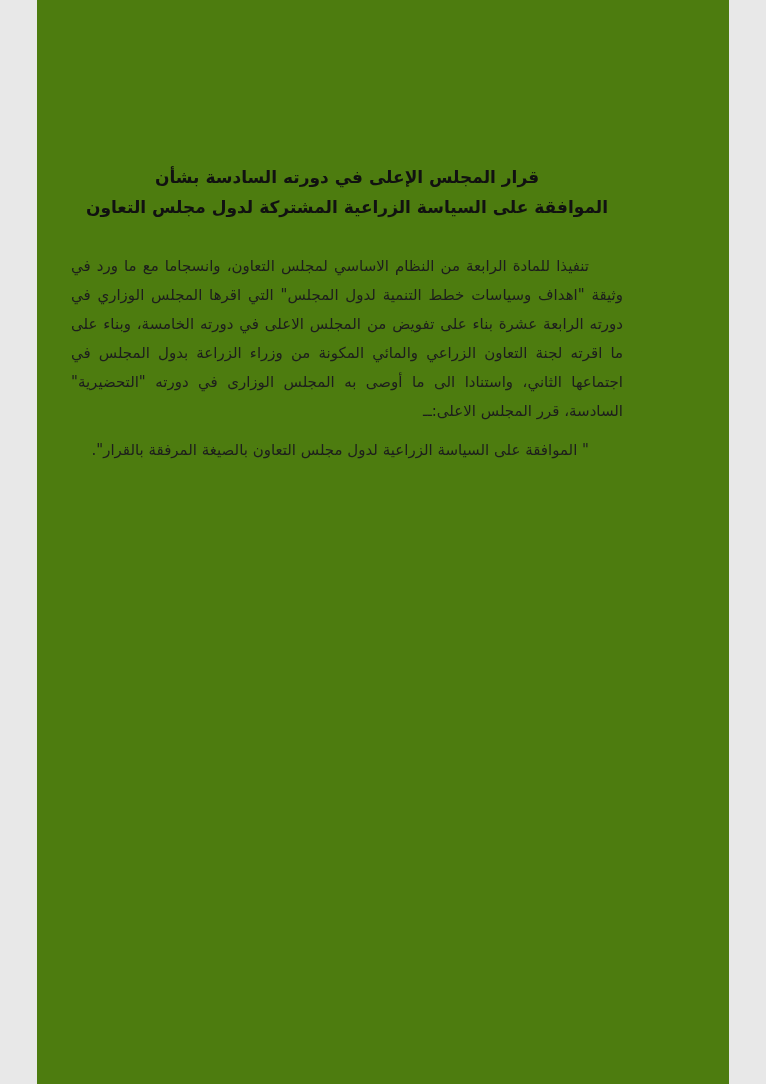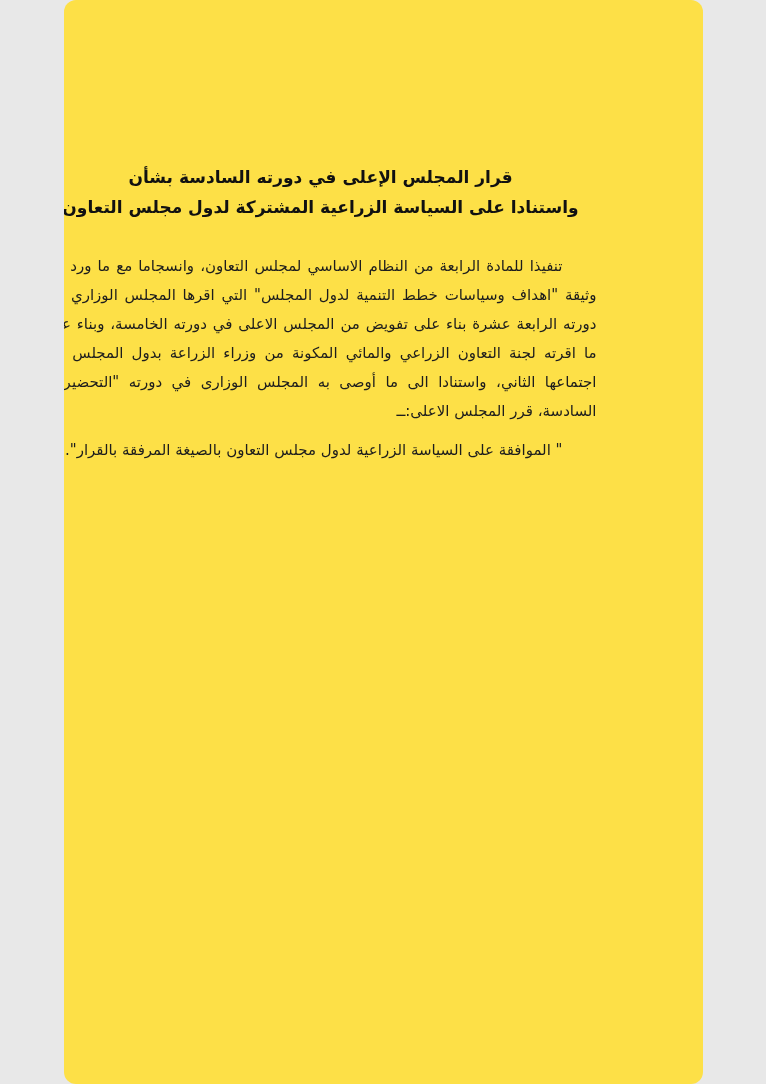--- a/index.html
+++ b/index.html
@@ -2,28 +2,27 @@
 <html lang="ar" dir="rtl"><head>
 <meta charset="utf-8">
 <style>
   html, body {
     margin: 0;
     padding: 0;
     background: #e8e8e8;
   }
   .page {
     position: relative;
-    width: 639px;
+    width: 692px;
     height: 1084px;
     margin: 0 auto;
-    background: #fde047;
+    background: #4d7c0f;
     overflow: hidden;
     font-family: "DejaVu Sans", sans-serif;
     color: #1c1c1c;
-    border-radius: 12px;
   }
   .content {
     position: absolute;
     top: 162px;
     right: 106px;
     width: 552px;
     direction: rtl;
   }
   .doc-title {
     text-align: center;
@@ -52,21 +51,21 @@
   }
 </style>
 </head>
 <body>
 
 <div class="page">
   <div class="content">
 
     <h1 class="doc-title">
       <span class="title-line">قرار المجلس الإعلى في دورته السادسة بشأن</span>
-      <span class="title-line">واستنادا على السياسة الزراعية المشتركة لدول مجلس التعاون</span>
+      <span class="title-line">الموافقة على السياسة الزراعية المشتركة لدول مجلس التعاون</span>
     </h1>
 
     <div class="doc-body">
       <p>تنفيذا للمادة الرابعة من النظام الاساسي لمجلس التعاون، وانسجاما مع ما ورد في وثيقة "اهداف وسياسات خطط التنمية لدول المجلس" التي اقرها المجلس الوزاري في دورته الرابعة عشرة بناء على تفويض من المجلس الاعلى في دورته الخامسة، وبناء على ما اقرته لجنة التعاون الزراعي والمائي المكونة من وزراء الزراعة بدول المجلس في اجتماعها الثاني، واستنادا الى ما أوصى به المجلس الوزارى في دورته "التحضيرية" السادسة، قرر المجلس الاعلى:ــ</p>
       <p>" الموافقة على السياسة الزراعية لدول مجلس التعاون بالصيغة المرفقة بالقرار".</p>
     </div>
 
   </div>
 </div>
 

